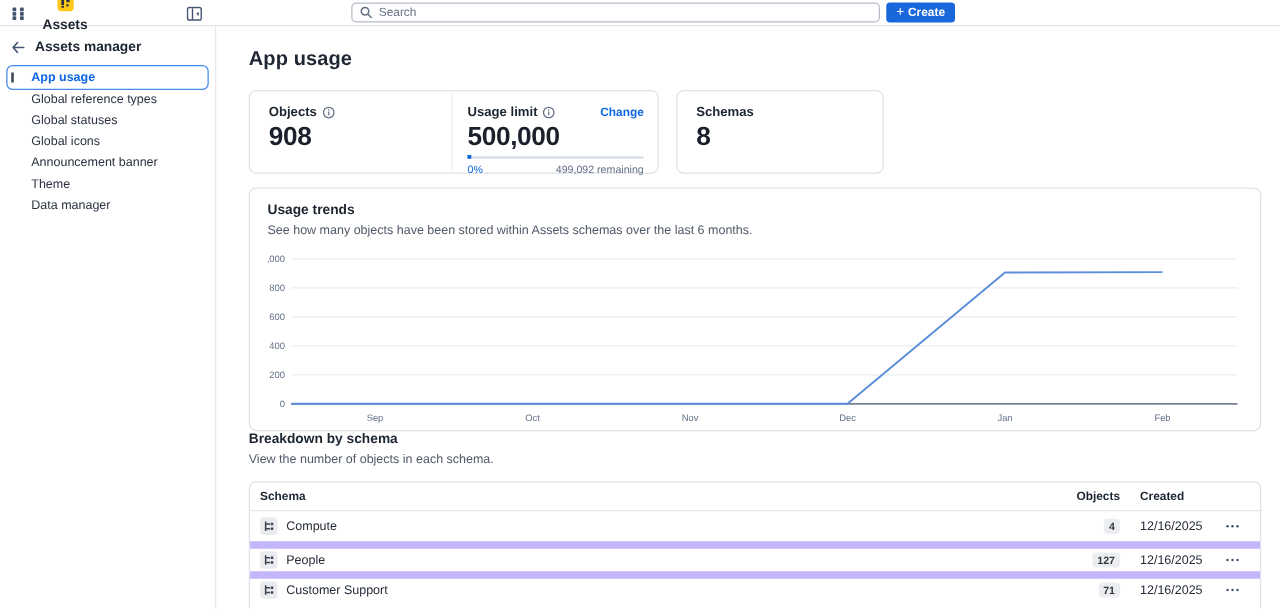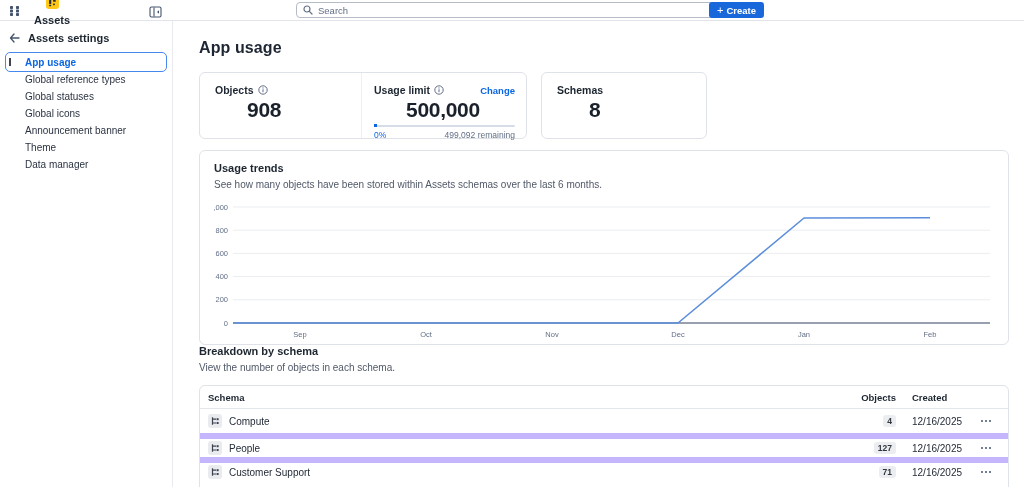--- a/index.html
+++ b/index.html
@@ -8,21 +8,21 @@
   .app { position:relative; width:1024px; height:487px; }
 
   
   .topbar { position:relative; height:21px; border-bottom:1px solid #e2e4e9; background:#fff; }
   .tb-left { position:absolute; left:8px; top:0; height:21px; display:flex; align-items:center; gap:12px; }
   .appswitcher { width:14px; height:14px; display:flex; align-items:center; justify-content:center; cursor:pointer; }
   .brand { display:flex; align-items:center; gap:5px; cursor:pointer;flex-direction:column; }
   .assets-logo { width:13px; height:13px; border-radius:3px; background:#ffc716; display:flex; align-items:center; justify-content:center; }
   .brand-name { font-size:11px; font-weight:bold; color:#1c2530; }
   .collapse-btn { position:absolute; left:149px; top:4px; width:14px; height:13px; cursor:pointer; }
-  .tb-search { position:absolute; left:296px; top:2px; width:423px; height:16px; border:1px solid #b6bcc7;
+  .tb-search { position:absolute; left:281px; top:2px; width:423px; height:16px; border:1px solid #b6bcc7;
     border-radius:4px; display:flex; align-items:center; padding:0 6px; gap:5px; background:#fff; }
   .tb-search input { border:none; outline:none; font-size:9.5px; color:#44546f; width:100%;
     font-family:"Liberation Sans", sans-serif; background:transparent; }
   .tb-search input::placeholder { color:#626f86; }
   .create-btn { position:absolute; left:709px; top:2px; height:16px; padding:0 8px; background:#1868db;
     color:#fff; font-size:9.5px; font-weight:600; border:none; border-radius:3px; display:flex;
     align-items:center; gap:3px; cursor:pointer; }
   .plus-glyph { font-size:11px; font-weight:400; line-height:1; }
   .tb-right { position:absolute; right:4px; top:0; height:21px; display:flex; align-items:center; gap:8px; }
   .rovo-btn { height:16px; border:1px solid #d5d9e0; border-radius:3px; background:#fff; display:flex;
@@ -54,21 +54,21 @@
   .stats-row { display:flex; gap:14px; }
   .card { border:1px solid #dfe2e8; border-radius:6px; background:#fff; }
   .stats-combined { width:328px; height:67px; display:flex; }
   .stat-objects { width:161px; padding:11px 0 0 15px; }
   .v-divider { width:1px; background:#eef0f3; }
   .stat-usage { flex:1; padding:11px 11px 0 12px; }
   .stat-schemas { width:166px; height:67px; padding:11px 0 0 15px; }
   .stat-label-row { display:flex; align-items:center; gap:4px; }
   .stat-label { font-size:10.5px; font-weight:600; color:#1c2530; }
   .change-link { margin-left:auto; font-size:9.5px; font-weight:600; color:#0c66e4; cursor:pointer; }
-  .stat-value { font-size:21px; font-weight:bold; color:#1a212b; letter-spacing:-.3px; margin-top:2px; line-height:1.1;margin-left:32px; }
+  .stat-value { font-size:21px; font-weight:bold; color:#1a212b; letter-spacing:-.3px; margin-top:2px; line-height:1.1; }
   .progress-track { position:relative; height:2px; background:#d7dde6; border-radius:1px; margin-top:4px; }
   .progress-fill { position:absolute; left:0; top:-1px; height:3px; width:3px; background:#0c66e4; }
   .progress-labels { display:flex; justify-content:space-between; margin-top:3px; font-size:8.5px; }
   .pct { color:#0c66e4; }
   .remaining { color:#626f86; }
 
   
   .chart-card { margin-top:11px; width:100%; height:195px; padding:11px 10px 0 14px; overflow:hidden; }
   .section-title { font-size:11px; font-weight:bold; color:#1c2530; }
   .section-sub { font-size:10px; color:#505968; margin-top:5px; }
@@ -152,21 +152,21 @@
 
   <div class="body-row">
 
     <div class="sidebar">
       <div class="sb-header">
         <span style="display:flex">
           <svg width="11" height="10" viewBox="0 0 11 10">
               <path d="M5 1 L1.5 5 L5 9 M1.5 5 L10 5" fill="none" stroke="#44546f" stroke-width="1.3" stroke-linecap="round" stroke-linejoin="round"></path>
             </svg>
         </span>
-        <span class="sb-title">Assets settings</span>
+        <span class="sb-title">Assets manager</span>
       </div>
       <nav>
         <div class="nav-item selected">
             <span>App usage</span>
           </div>
         <div class="nav-item">
             <span>Global reference types</span>
           </div>
         <div class="nav-item">
             <span>Global statuses</span>

